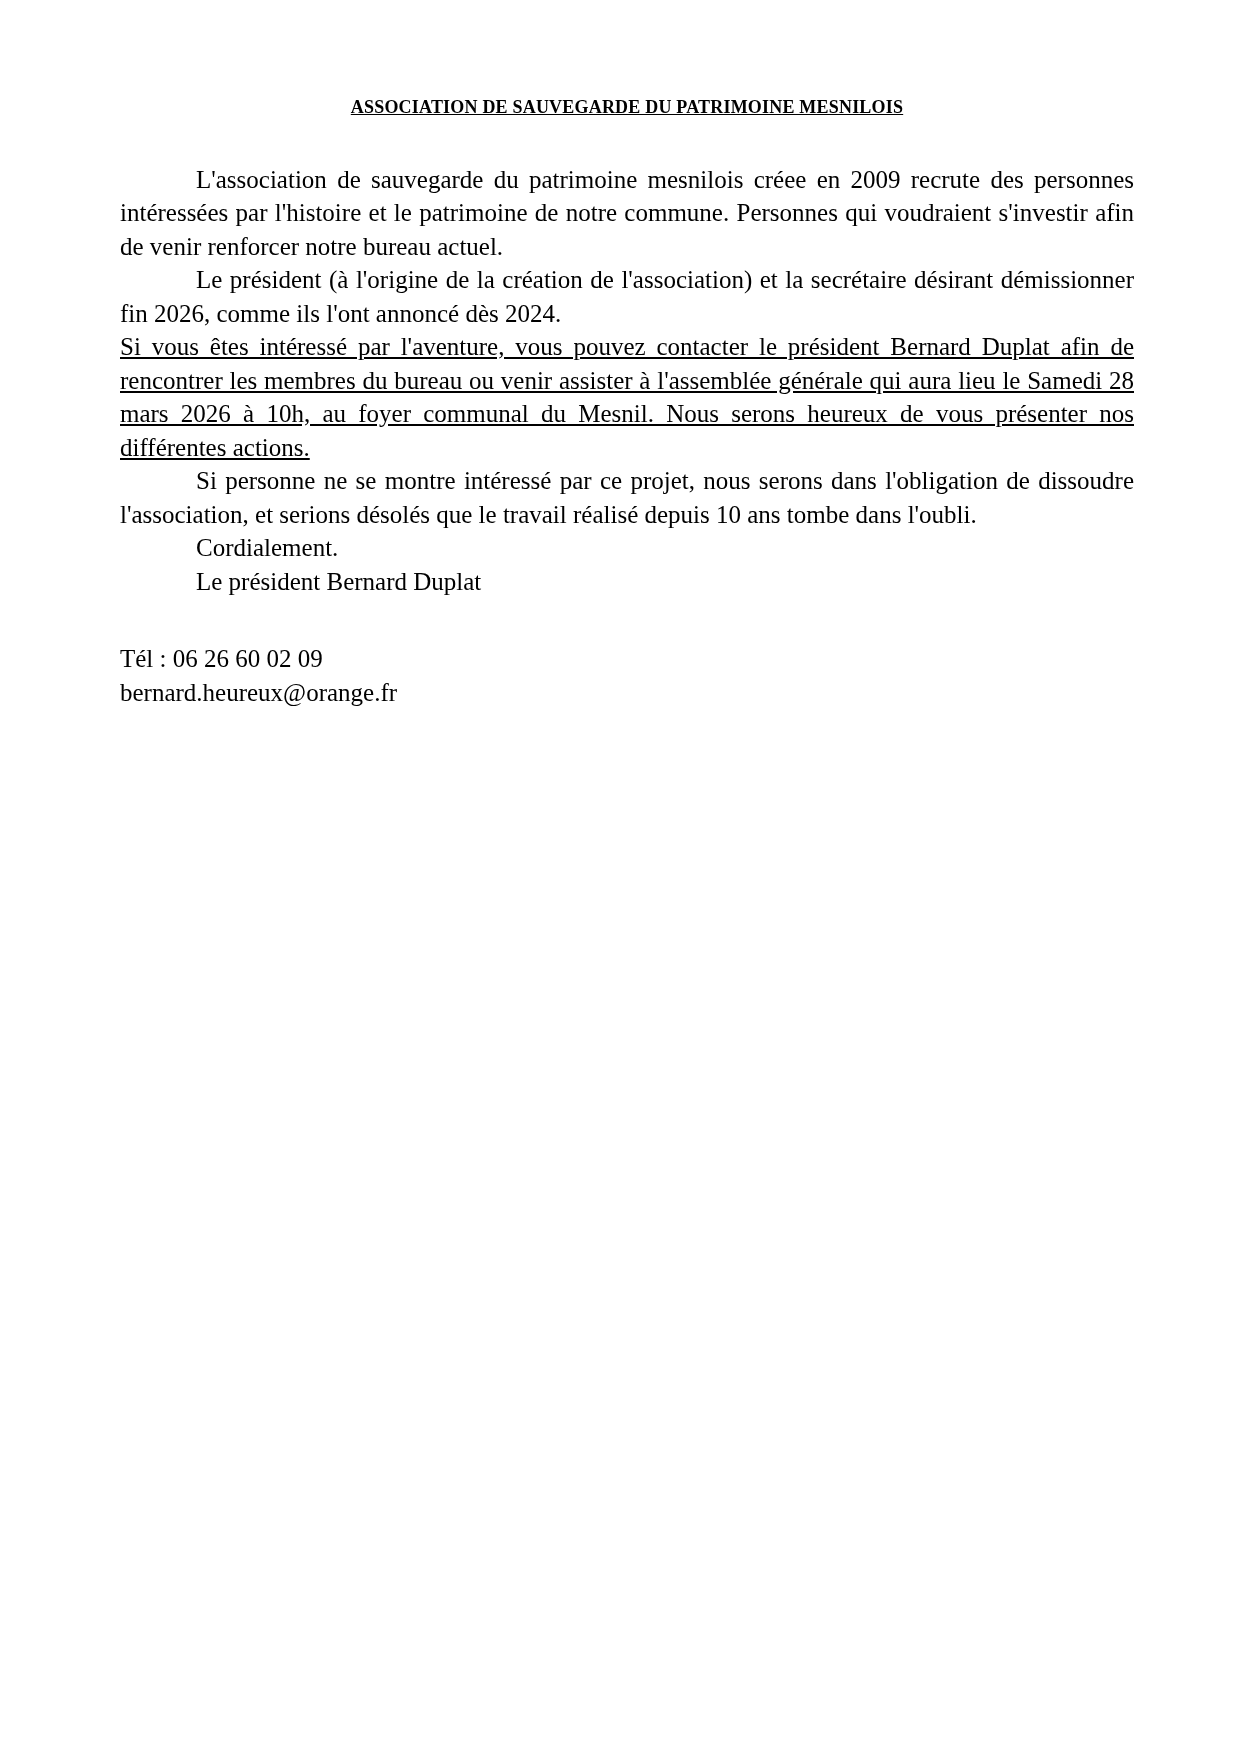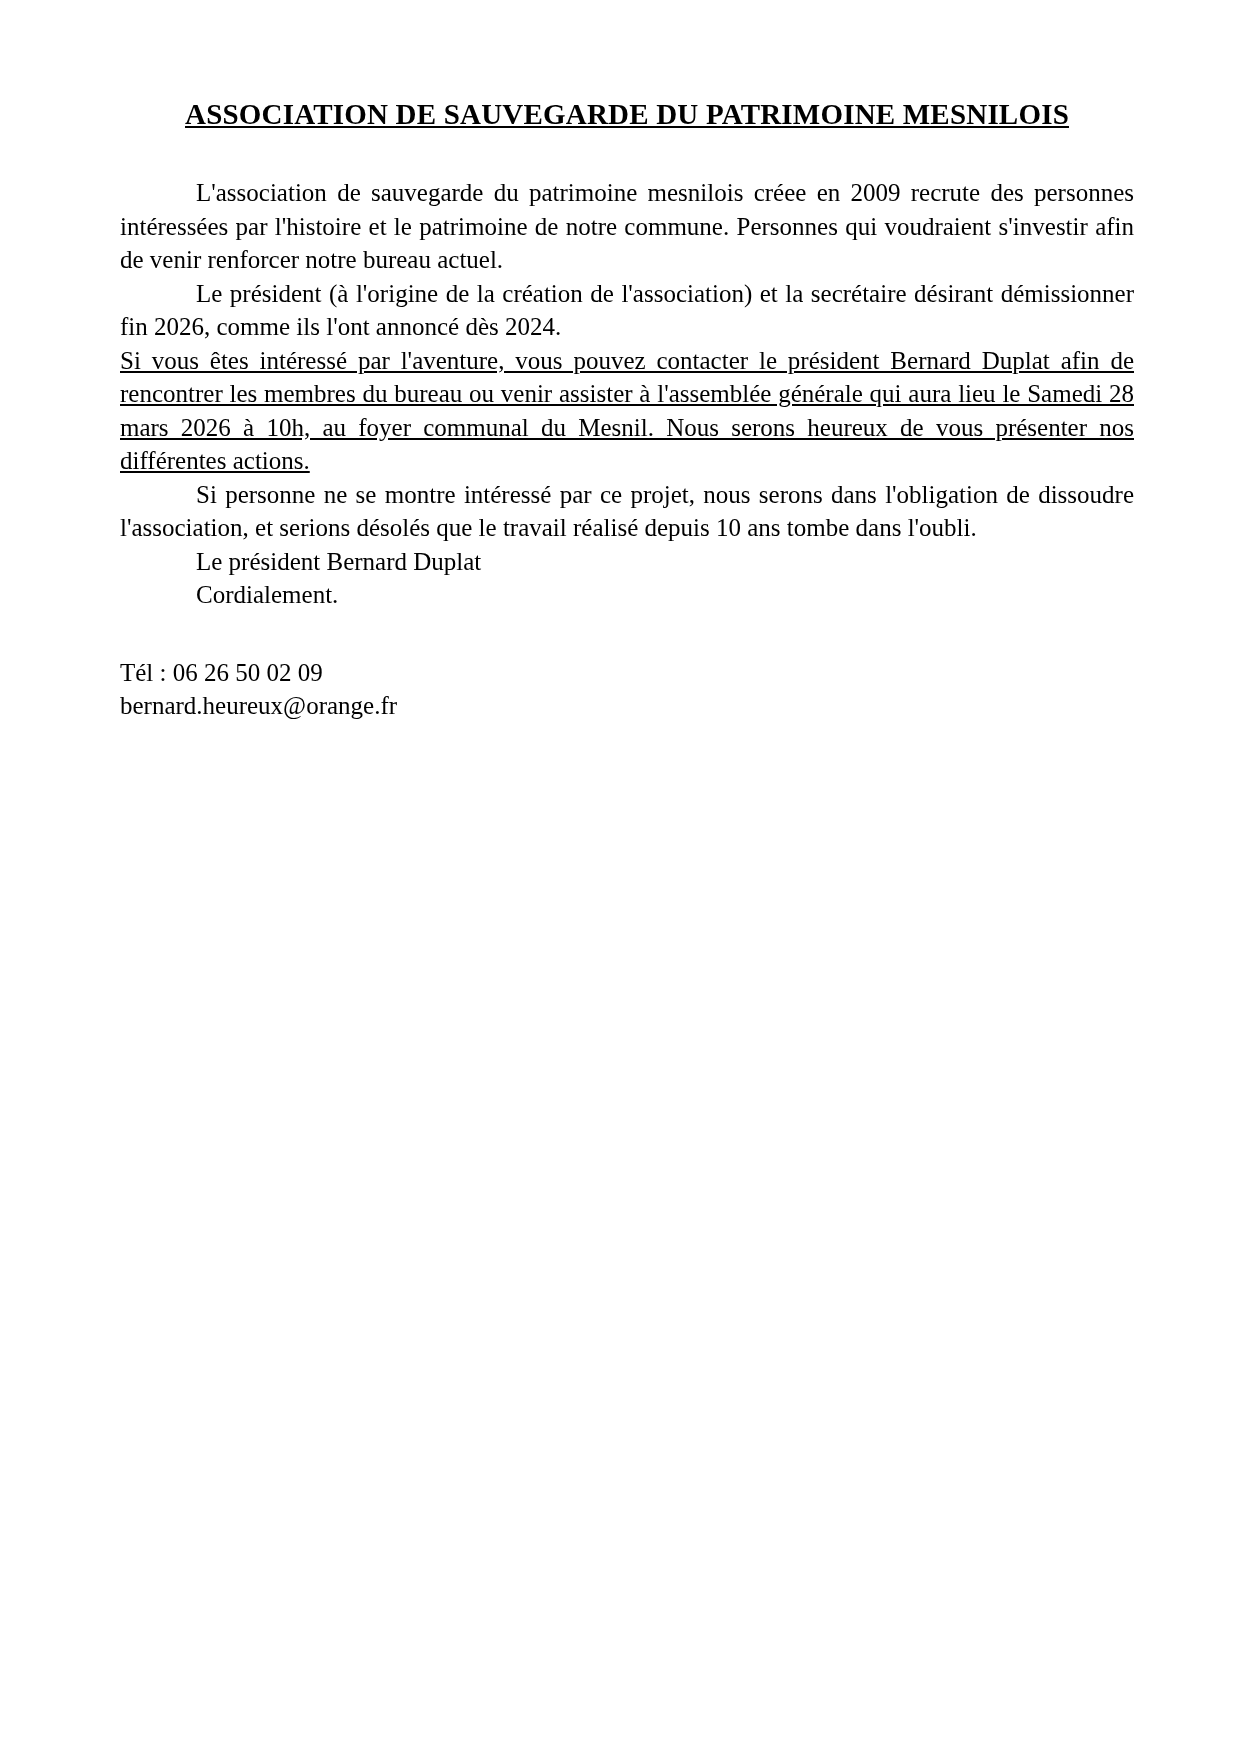--- a/index.html
+++ b/index.html
@@ -14,21 +14,21 @@
     box-sizing: border-box;
     background: #ffffff;
     color: #000000;
     font-family: "Liberation Serif", "DejaVu Serif", serif;
     font-size: 25px;
     line-height: 33.5px;
     padding: 96px 106px 0 120px;
     overflow: hidden;
   }
   .doc-title {
-    font-size: 29px;
+    font-size: 18px;
     font-weight: bold;
     text-decoration: underline;
     text-align: center;
     letter-spacing: 0.2px;
     margin: 0 0 44px 0;
     line-height: 1.25;
   }
   p.para {
     margin: 0;
     text-align: justify;
@@ -62,22 +62,22 @@
 
   <p class="para indent">L'association de sauvegarde du patrimoine mesnilois créee en 2009 recrute des personnes intéressées par l'histoire et le patrimoine de notre  commune. Personnes qui voudraient s'investir afin de venir renforcer notre bureau actuel.</p>
 
   <p class="para indent">Le président (à l'origine de la création de l'association) et la secrétaire désirant démissionner fin 2026, comme ils l'ont annoncé dès 2024.</p>
 
   <p class="para noindent">Si vous êtes intéressé par l'aventure, vous pouvez contacter le président Bernard Duplat afin de rencontrer les membres du bureau ou venir assister à l'assemblée générale qui aura lieu le Samedi 28 mars 2026 à 10h, au foyer communal du Mesnil. Nous serons heureux de vous présenter nos différentes actions.</p>
 
   <p class="para indent">Si personne ne se montre intéressé par ce projet, nous serons dans l'obligation de dissoudre l'association, et serions désolés que le travail réalisé depuis 10 ans tombe dans l'oubli.</p>
 
   <div class="closing-block">
+    <p>Cordialement.</p>
     <p>Le président Bernard Duplat</p>
-    <p>Cordialement.</p>
   </div>
 
   <div class="contact-block">
-    <p>Tél : 06 26 50 02 09</p>
+    <p>Tél : 06 26 60 02 09</p>
     <p>bernard.heureux@orange.fr</p>
   </div>
 
 </div>
 
 </body></html>

